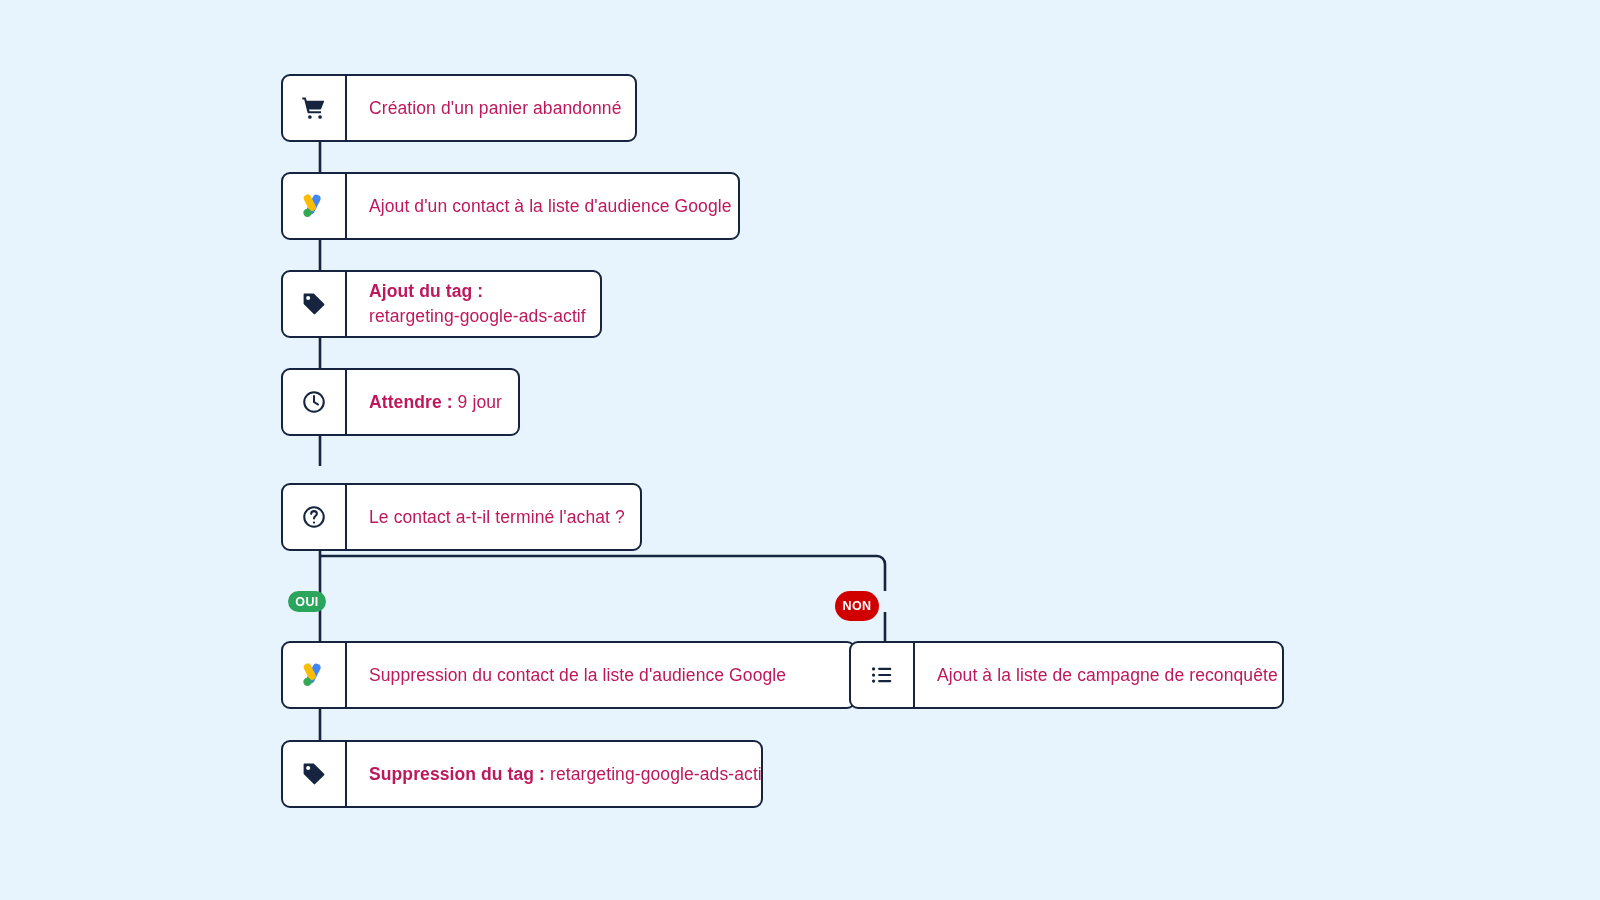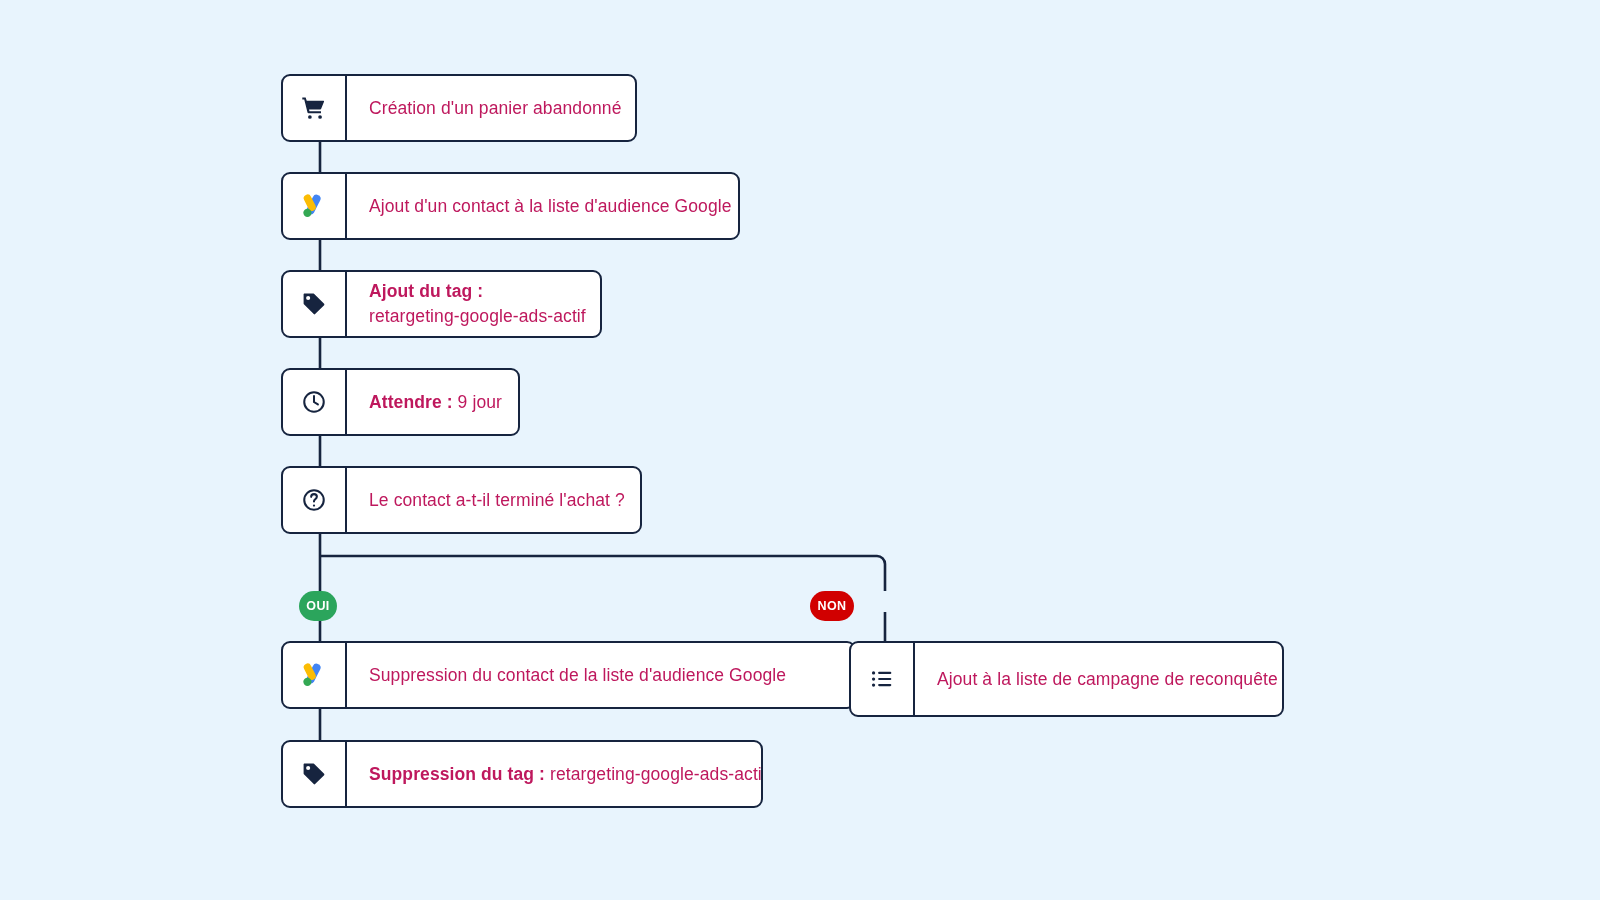--- a/index.html
+++ b/index.html
@@ -167,39 +167,39 @@
           <circle cx="12" cy="12" r="9"></circle>
           <path d="M12 6.6V12l3.6 2.3"></path>
         </svg>
       </span>
     </div>
     <div class="node-body">
       <span class="one-line"><span class="lbl-strong">Attendre :</span><span class="lbl-normal"> </span><span class="lbl-normal">9 jour</span></span>
     </div>
   </div>
 
-  <div class="node" style="left:281px; top:466px; width:361px; height:68px;">
+  <div class="node" style="left:281px; top:483px; width:361px; height:68px;">
     <div class="node-icon">
       <span>
         <svg class="icon" width="26" height="26" viewBox="0 0 24 24" fill="none" stroke="#16243f" stroke-width="1.9" stroke-linecap="round" xmlns="http://www.w3.org/2000/svg">
           <circle cx="12" cy="12" r="9"></circle>
           <path d="M9.4 9.1c0-1.45 1.2-2.5 2.65-2.5s2.6 1.0 2.6 2.4c0 1.25-.85 1.85-1.6 2.35-.7.47-1.05.85-1.05 1.7v.35"></path>
           <circle cx="12" cy="17.1" r="1.05" fill="#16243f" stroke="none"></circle>
         </svg>
       </span>
     </div>
     <div class="node-body">
       <span class="one-line lbl-normal">Le contact a-t-il terminé l'achat ?</span>
     </div>
   </div>
 
-  <div class="badge badge-yes" style="left:299px; top:591px; width:38px; height:30px;">
+  <div class="badge badge-yes" style="left:288px; top:591px; width:38px; height:21px;">
     <span>OUI</span>
   </div>
-  <div class="badge badge-no" style="left:810px; top:591px; width:44px; height:30px;">
+  <div class="badge badge-no" style="left:835px; top:591px; width:44px; height:30px;">
     <span>NON</span>
   </div>
 
   <svg style="position:absolute; left:0; top:0; width:1600px; height:900px; z-index:1;" viewBox="0 0 1600 900" xmlns="http://www.w3.org/2000/svg">
     <g fill="none" stroke="#16243f" stroke-width="2.6">
       <line x1="885" y1="612" x2="885" y2="641"></line>
     </g>
   </svg>
 
   <div class="node" style="left:281px; top:641px; width:575px; height:68px;border-radius:9px;">
@@ -223,21 +223,21 @@
         <svg class="icon" width="26" height="26" viewBox="0 0 24 24" fill="#16243f" xmlns="http://www.w3.org/2000/svg">
           <path d="M11.6 2.4H3.3c-.5 0-.9.4-.9.9v8.3c0 .24.1.47.27.64l9.1 9.1c.35.35.92.35 1.27 0l8.3-8.3c.35-.35.35-.92 0-1.27l-9.1-9.1a.9.9 0 0 0-.64-.27zM6.6 8.4a1.9 1.9 0 1 1 0-3.8 1.9 1.9 0 0 1 0 3.8z"></path>
         </svg>
       </span>
     </div>
     <div class="node-body">
       <span class="one-line"><span class="lbl-strong">Suppression du tag :</span><span class="lbl-normal"> </span><span class="lbl-normal">retargeting-google-ads-actif</span></span>
     </div>
   </div>
 
-  <div class="node" style="left:849px; top:641px; width:435px; height:76px;">
+  <div class="node" style="left:849px; top:641px; width:435px; height:68px;">
     <div class="node-icon">
       <span>
         <svg class="icon" width="26" height="26" viewBox="0 0 24 24" xmlns="http://www.w3.org/2000/svg">
           <g fill="#16243f">
             <circle cx="4.2" cy="6.4" r="1.5"></circle>
             <circle cx="4.2" cy="12" r="1.5"></circle>
             <circle cx="4.2" cy="17.6" r="1.5"></circle>
             <rect x="8.4" y="5.4" width="12.2" height="2.0" rx="1"></rect>
             <rect x="8.4" y="11.0" width="12.2" height="2.0" rx="1"></rect>
             <rect x="8.4" y="16.6" width="12.2" height="2.0" rx="1"></rect>

